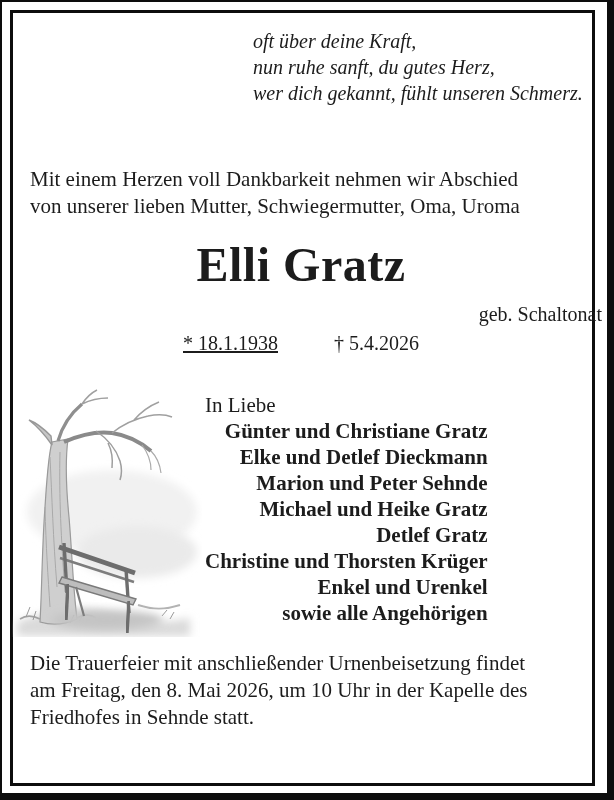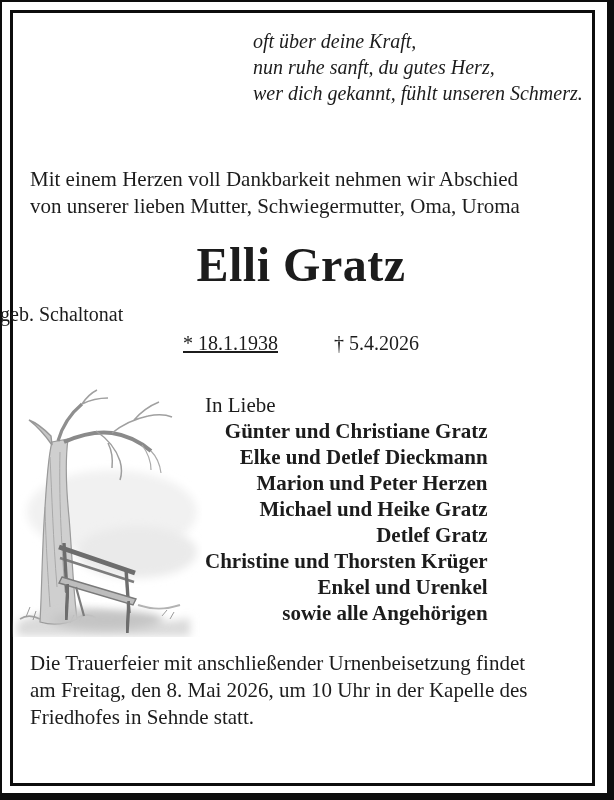--- a/index.html
+++ b/index.html
@@ -60,21 +60,21 @@
     font-size: 48px;
     font-weight: bold;
     line-height: 62px;
     letter-spacing: 0.5px;
   }
   .maiden {
     position: absolute;
     left: 0;
     right: 12px;
     top: 301px;
-    text-align: left;
+    text-align: right;
     font-size: 20px;
     line-height: 26px;
   }
   .dates {
     position: absolute;
     left: 0;
     right: 12px;
     top: 330px;
     text-align: center;
     font-size: 20px;
@@ -190,21 +190,21 @@
     <path d="M56 197 L 54 233" stroke="#6d6d6d" stroke-width="3.4" filter="url(#blurSoft)"></path>
     <path d="M117 214 L 115 246" stroke="#6d6d6d" stroke-width="3.4" filter="url(#blurSoft)"></path>
     <path d="M64 200 L 72 229" stroke="#7d7d7d" stroke-width="2.2" filter="url(#blurSoft)"></path>
     <path d="M126 218 C 141 223 153 223 168 218" stroke="#b3b3b3" stroke-width="2" fill="none" filter="url(#blurSoft)"></path>
   </svg>
 
   <div class="mourners">
     <div>In Liebe</div>
     <div class="bold">Günter und Christiane Gratz</div>
     <div class="bold">Elke und Detlef Dieckmann</div>
-    <div class="bold">Marion und Peter Herzen</div>
+    <div class="bold">Marion und Peter Sehnde</div>
     <div class="bold">Michael und Heike Gratz</div>
     <div class="bold">Detlef Gratz</div>
     <div class="bold">Christine und Thorsten Krüger</div>
     <div class="bold">Enkel und Urenkel</div>
     <div class="bold">sowie alle Angehörigen</div>
   </div>
 
   <div class="funeral">
     <div>Die Trauerfeier mit anschließender Urnenbeisetzung findet</div>
     <div>am Freitag, den 8. Mai 2026, um 10 Uhr in der Kapelle des</div>

